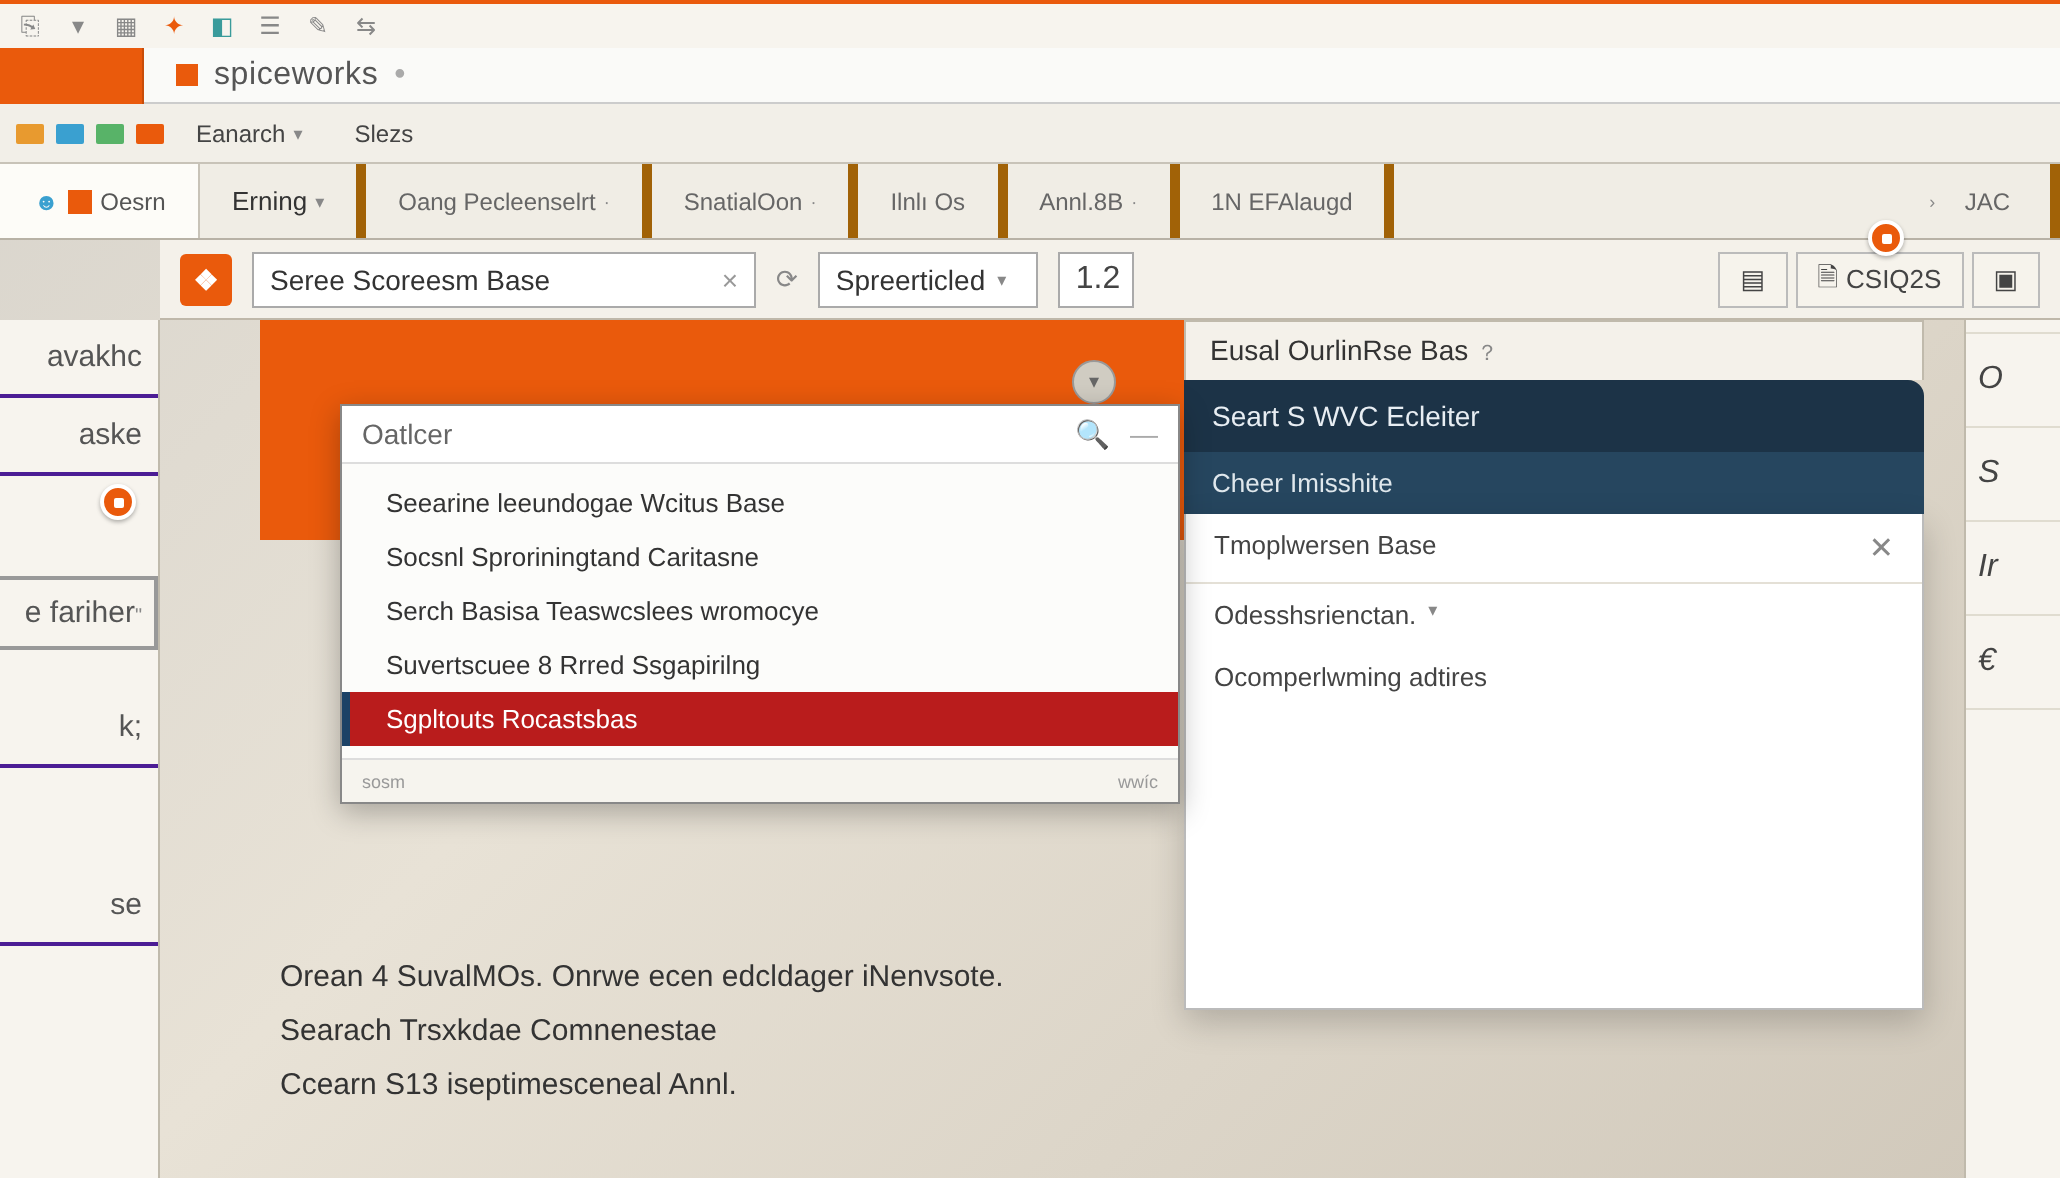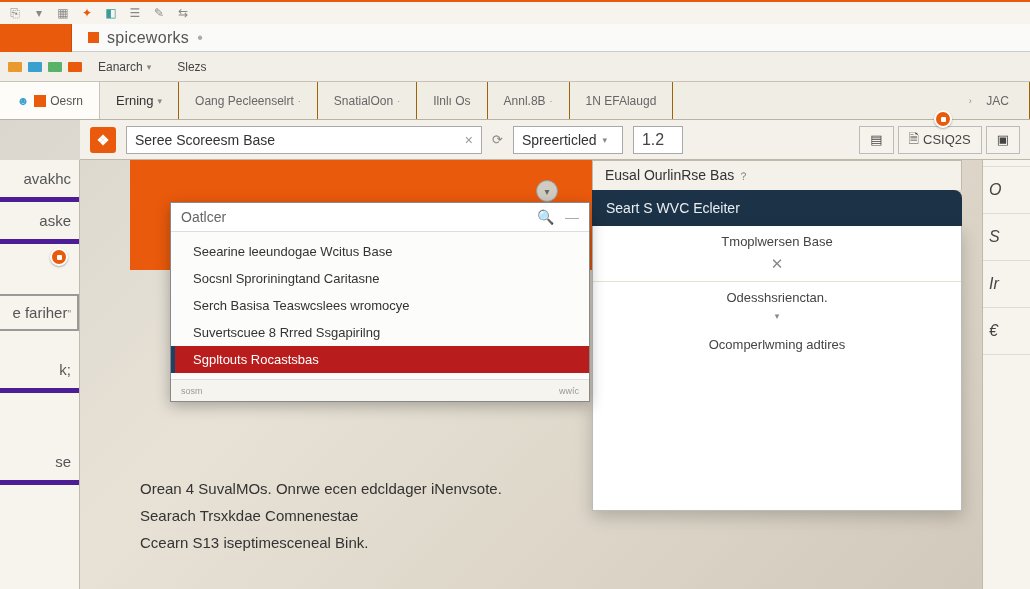--- a/index.html
+++ b/index.html
@@ -114,42 +114,42 @@
     color: #555;
   }
   .row3-chip .swatch {
     width: 12px; height: 12px;
     background: #ea5a0c;
   }
   .tab3 {
     padding: 0 16px;
     display: flex;
     align-items: center;
-    border-right: 1px solid #a16207;
+    border-right: 5px solid #a16207;
     background: #f0ede5;
     font-size: 13px;
     color: #333;
     gap: 4px;
   }
   .tab3.muted { color: #666; font-size: 12px; }
   .tab3.right { justify-content: flex-end; padding-right: 20px;}
 
   
   .left-sidebar {
     position: absolute;
     left: 0; top: 160px; bottom: 0;
     width: 80px;
     background: #f7f4ee;
     border-right: 1px solid #c0baac;
   }
   .side-item {
     padding: 10px 8px 10px 4px;
     color: #555;
     font-size: 15px;
-    border-bottom: 5px solid #4c1d95;
+    border-bottom: 2px solid #4c1d95;
     text-align: right;
     position: relative;
   }
   .side-item.framed {
     border: 2px solid #999;
     border-left: none;
     margin: 20px 0;
     padding: 8px 6px;
   }
   .side-item .quote { font-size: 10px; color:#888;}
@@ -195,23 +195,23 @@
     height: 28px;
     border: 1px solid #aaa;
     background: #fff;
     padding: 0 8px;
     display: flex;
     align-items: center;
     font-size: 14px;
     color: #333;
     gap: 6px;
   }
-  .addr-main { width: 356px; }
+  .addr-main { width: 252px; }
   .addr-mid { width: 110px; }
-  .addr-count { width: 50px; font-size: 16px; color: #444; }
+  .addr-count { width: 38px; font-size: 16px; color: #444; }
   .addr-btns { display:flex; gap:4px; margin-left: auto;}
   .addr-btn {
     height: 28px;
     padding: 0 10px;
     border: 1px solid #bbb;
     background: #f6f3ec;
     display:flex; align-items:center;
     font-size: 13px; color:#444;
     gap: 4px;
   }
@@ -308,23 +308,21 @@
     background: #fff;
     border: 1px solid #bbb;
     border-top: none;
     box-shadow: 0 6px 16px rgba(0,0,0,0.2);
   }
   .rp-row {
     padding: 8px 14px;
     font-size: 13px;
     color: #444;
     display: flex;
-    align-items: center;
     gap: 6px;
-    flex-direction: column;
   }
   .rp-row.top {
     border-bottom: 1px solid #e4e0d6;
     justify-content: space-between;
   }
   .rp-close {
     color: #888;
     font-size: 15px;
     cursor: pointer;
   }
@@ -528,36 +526,39 @@
     </div>
   </div>
 
   <div class="right-panel">
     <div class="rp-title">
       <span>Eusal OurlinRse Bas</span>
       <span class="qm"> ？</span>
     </div>
     <div class="rp-header">
       <span>Seart S WVC Ecleiter</span>
+    </div>
+    <div class="rp-sub">
+      <span>Cheer Imisshite</span>
     </div>
     <div class="rp-body">
       <div class="rp-row top">
         <span>Tmoplwersen Base</span>
         <span class="rp-close">✕</span>
       </div>
       <div class="rp-row">
         <span>Odesshsrienctan.</span>
         <span class="caret">▾</span>
       </div>
       <div class="rp-row">
         <span>Ocomperlwming adtires</span>
       </div>
       <div class="rp-spacer"></div>
     </div>
   </div>
 
   <div class="bottom-text">
     <p>Orean 4 SuvalMOs. Onrwe ecen edcldager iNenvsote.</p>
     <p class="strong">Searach Trsxkdae Comnenestae</p>
-    <p>Ccearn S13 iseptimesceneal Bink.</p>
+    <p>Ccearn S13 iseptimesceneal Annl.</p>
   </div>
 
 </div>
 
 </body></html>

